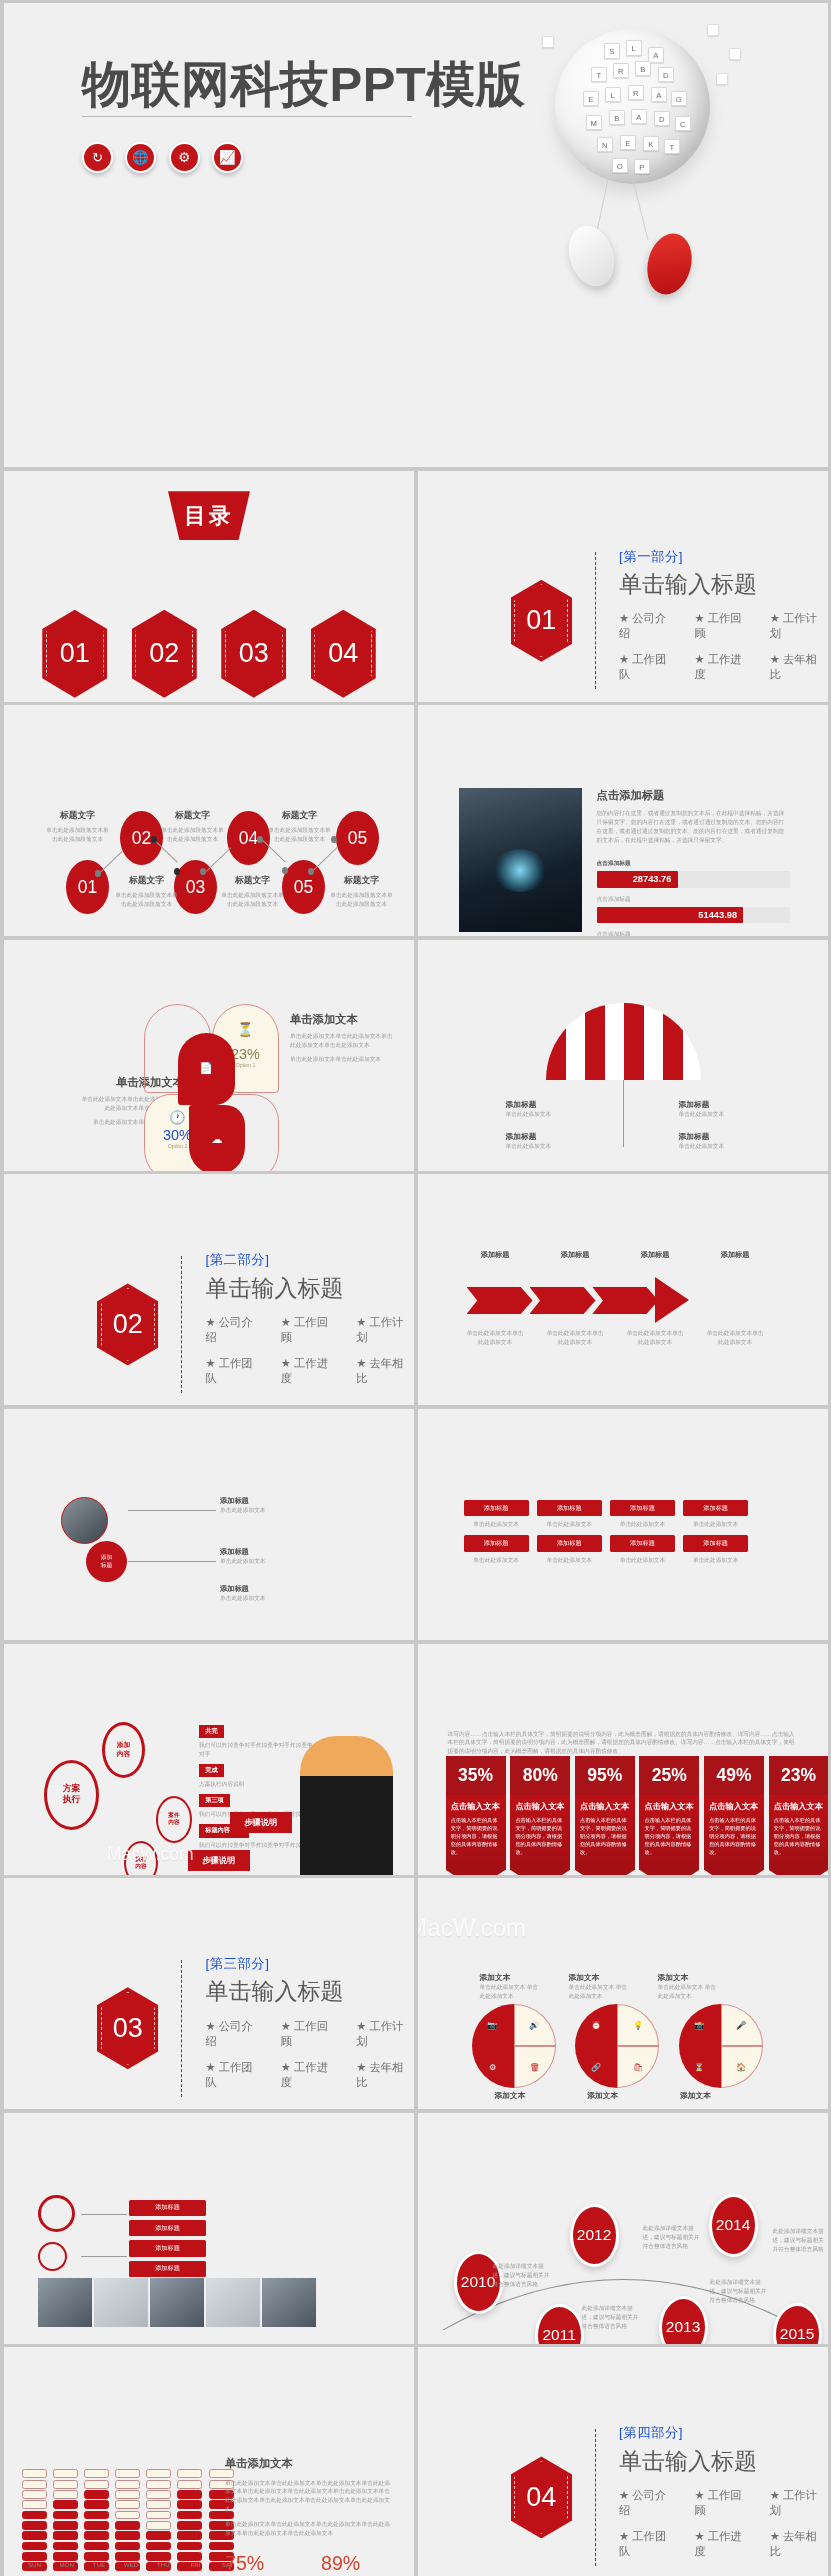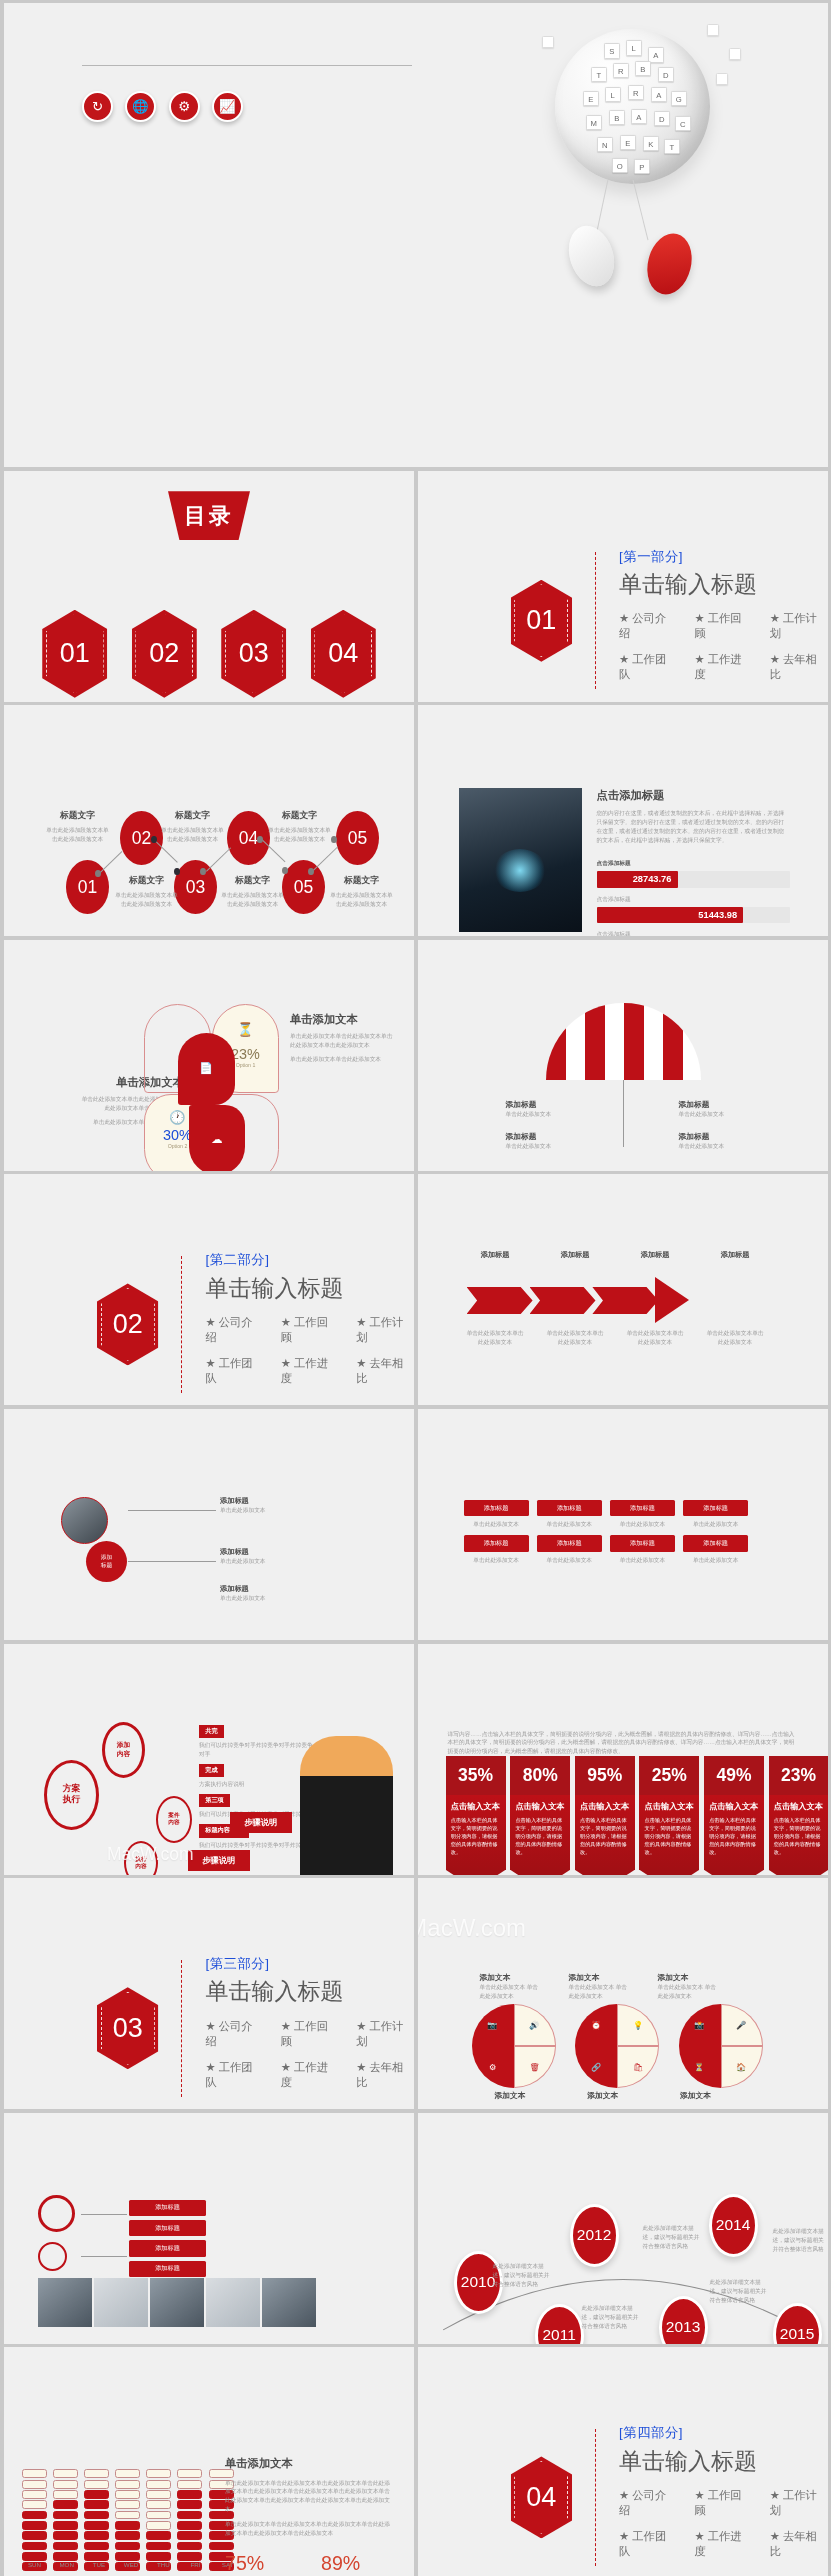--- a/index.html
+++ b/index.html
@@ -194,20 +194,21 @@
       <div class="flyk" style="left:205px;top:24px;"></div>
       <div class="flyk" style="left:192px;top:49px;"></div>
       <div class="flyk" style="left:17.5px;top:12.4px;"></div>
       <div class="cord" style="left:77px;top:155px;border-left-style:solid;transform:rotate(12deg);"></div>
       <div class="cord" style="left:116px;top:155px;border-left-style:solid;transform:rotate(-14deg);"></div>
       <div class="mouse w"></div>
       <div class="mouse r"></div>
     </div>
 
     <div class="cover-inner">
+      <div class="cover-cn">物联网科技PPT模版</div>
       <div class="cover-rule"></div>
       <div class="cover-icons">
         <div class="cicon">↻</div>
         <div class="cicon">🌐</div>
         <div class="cicon">⚙</div>
         <div class="cicon">📈</div>
       </div>
     </div>
   </div>
 

